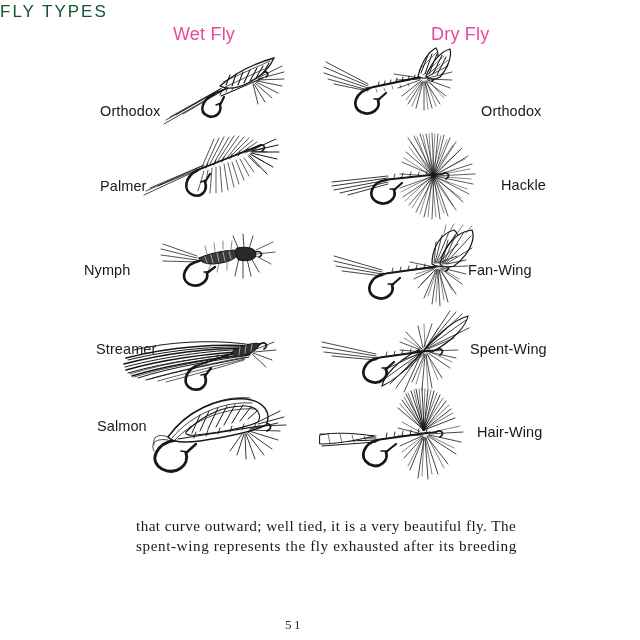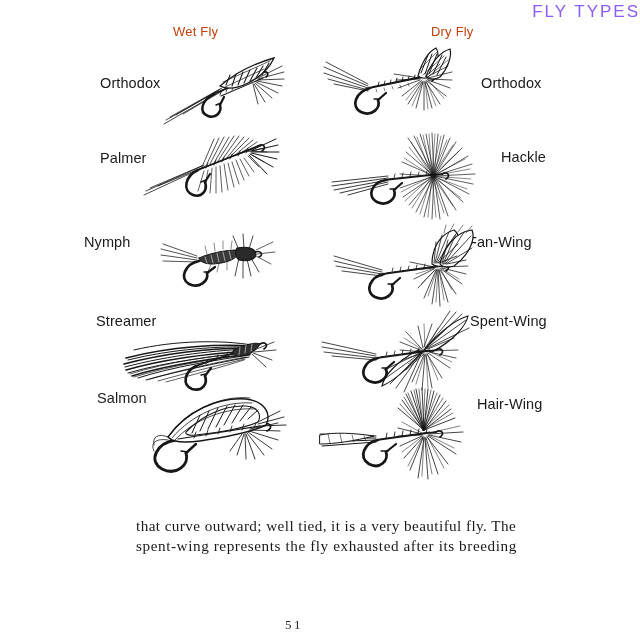--- a/index.html
+++ b/index.html
@@ -15,49 +15,50 @@
     overflow: hidden;
     font-family: "Liberation Sans", sans-serif;
     color: #111111;
   }
   
   #plate-title {
     position: absolute;
     top: 2px;
     left: 0;
     width: 640px;
-    text-align: right;
+    text-align: left;
     font-family: "Liberation Sans", sans-serif;
     font-size: 17px;
     font-weight: 400;
     letter-spacing: 2.0px;
-    color: #8b5cf6;
+    color: #14532d;
   }
   
   .col-head {
     position: absolute;
     font-family: "Liberation Sans", sans-serif;
-    font-size: 13px;
+    font-size: 18px;
     font-weight: 400;
-    color: #c2410c;
+    color: #ec4899;
     letter-spacing: 0.2px;
     white-space: nowrap;
   }
   #head-wet  { top: 24px; left: 173px; }
   #head-dry  { top: 24px; left: 419px; margin-left: 12px; }
 
   
   .row-label {
     position: absolute;
     font-family: "Liberation Sans", sans-serif;
     font-size: 14.5px;
     font-weight: 400;
     color: #1a1a1a;
     letter-spacing: 0.1px;
     white-space: nowrap;
+    margin-top: 28px;
   }
   .row-label.left  { text-align: left; }
   .row-label.right { text-align: left; }
 
   
   .fly {
     position: absolute;
   }
   .fly svg { display: block; overflow: visible; }
 

